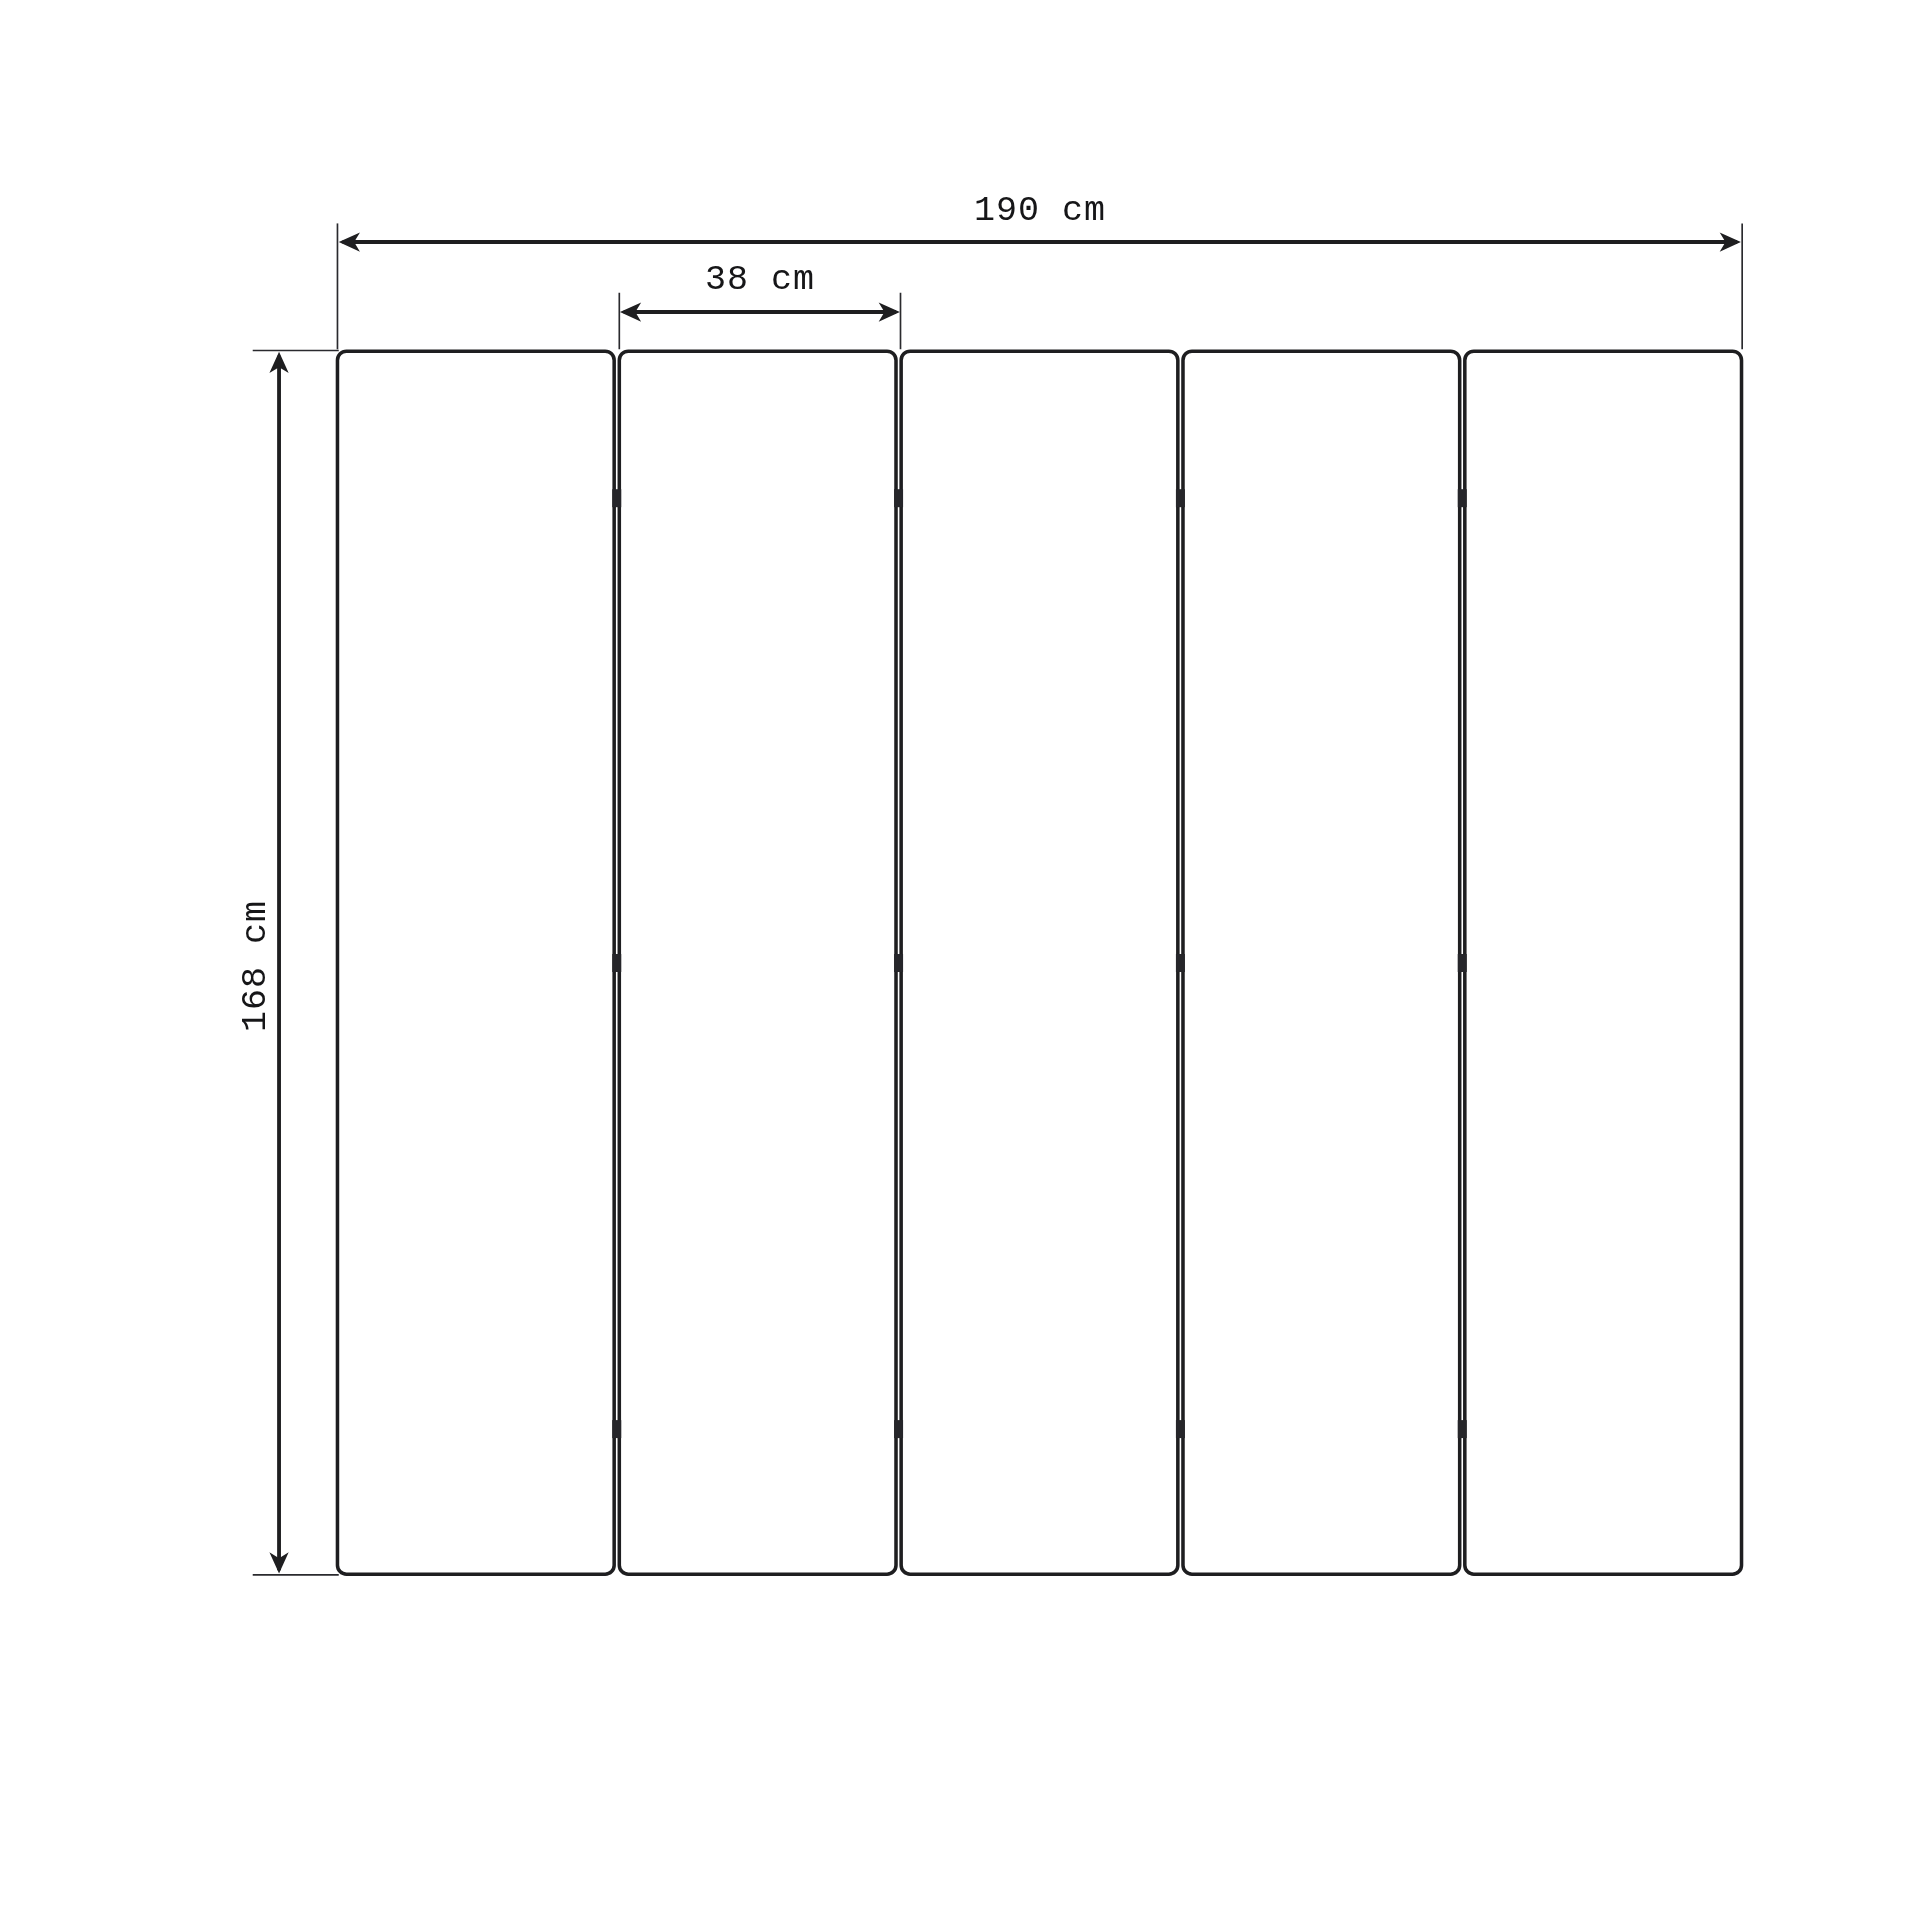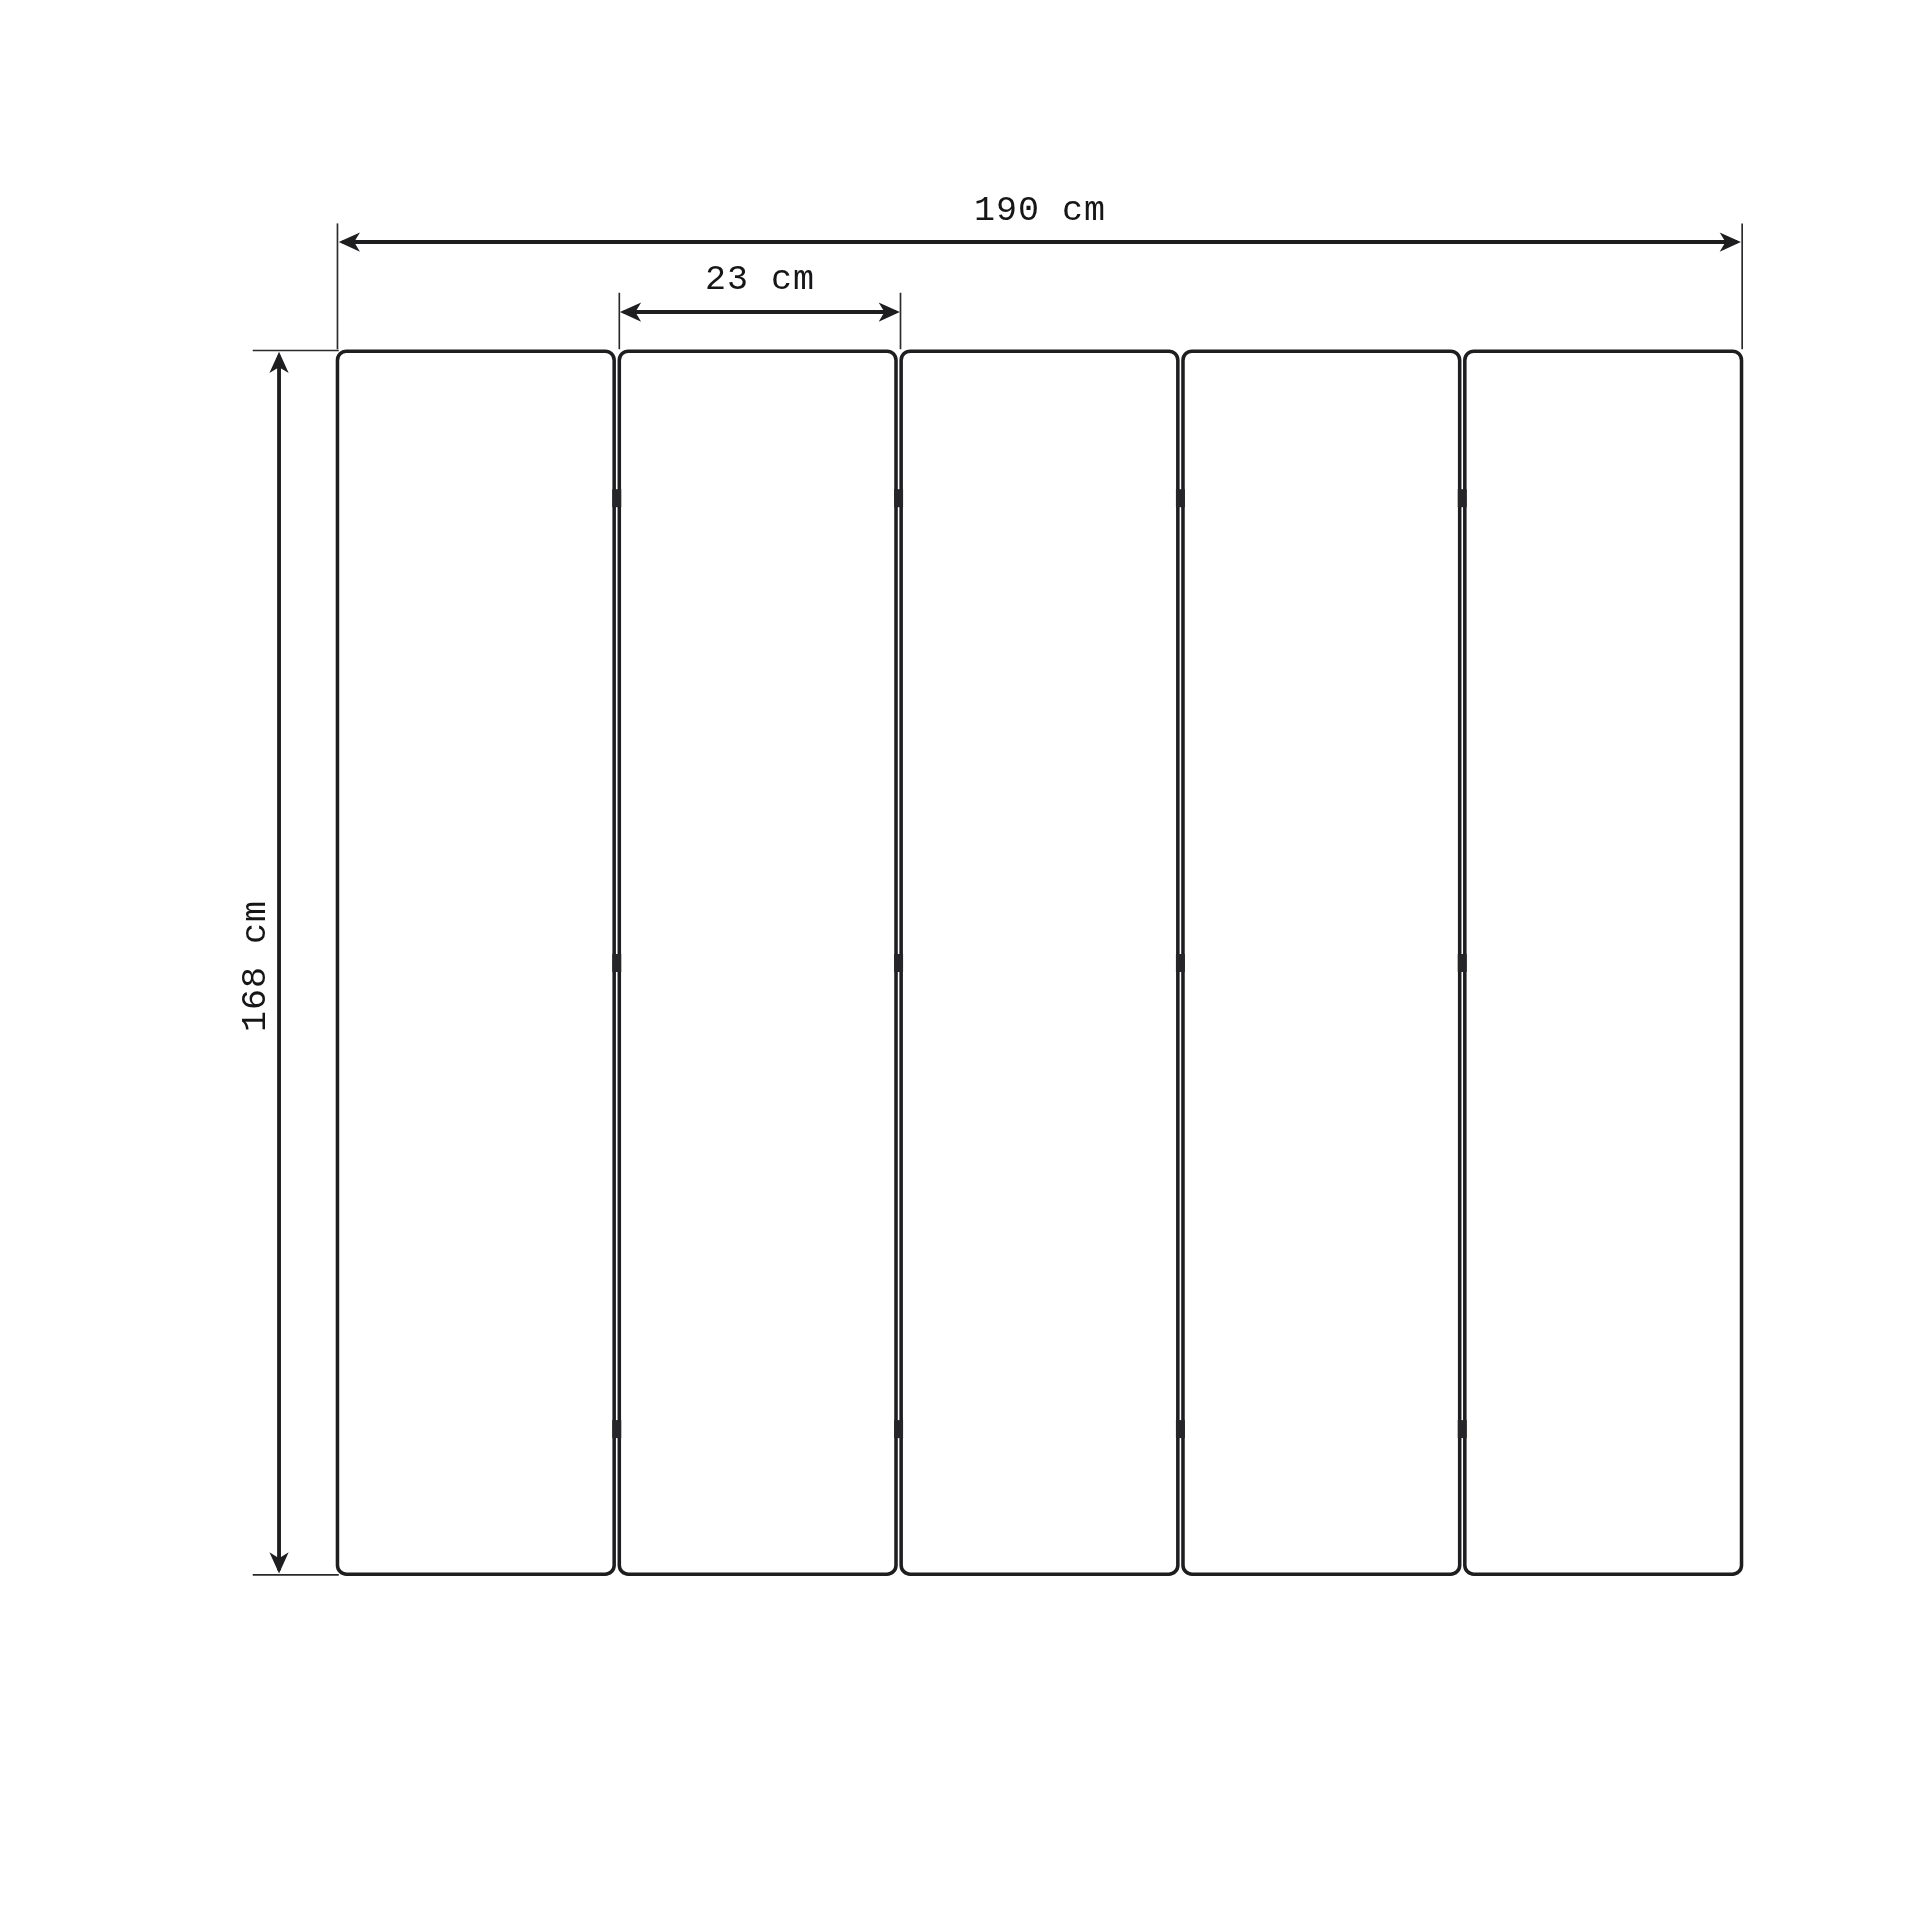--- a/index.html
+++ b/index.html
@@ -94,18 +94,18 @@
 
     <g stroke="#1e1e20" stroke-width="6" fill="#1e1e20">
       <line x1="363" y1="554" x2="363" y2="2446"></line>
       <polygon stroke="none" points="363,548 348,581 363,572 378,581"></polygon>
       <polygon stroke="none" points="363,2451 348,2418 363,2427 378,2418"></polygon>
     </g>
   </svg>
 
   <div class="dim-label" style="left:994px; top:193px;">190 cm</div>
 
-  <div class="dim-label" style="left:714px; top:262px;">23 cm</div>
+  <div class="dim-label" style="left:714px; top:262px;">38 cm</div>
 
   <div class="dim-label rotated" style="left:210px; top:966px;">168 cm</div>
 
 </div>
 
 
 </body></html>

